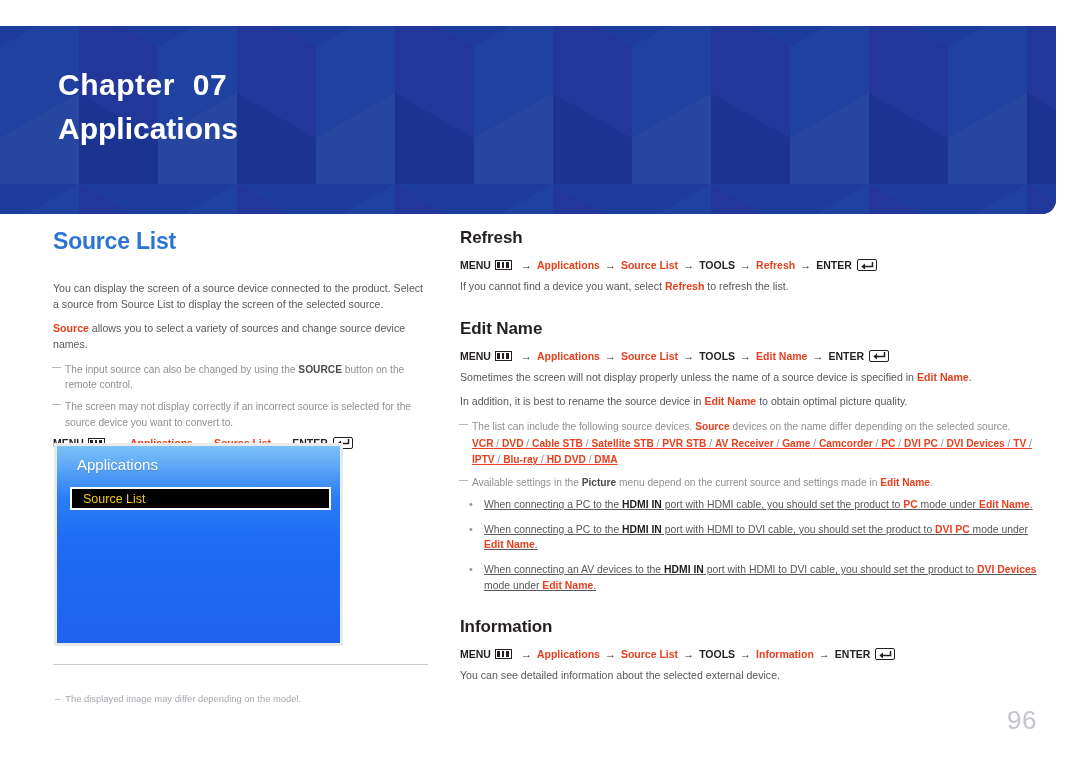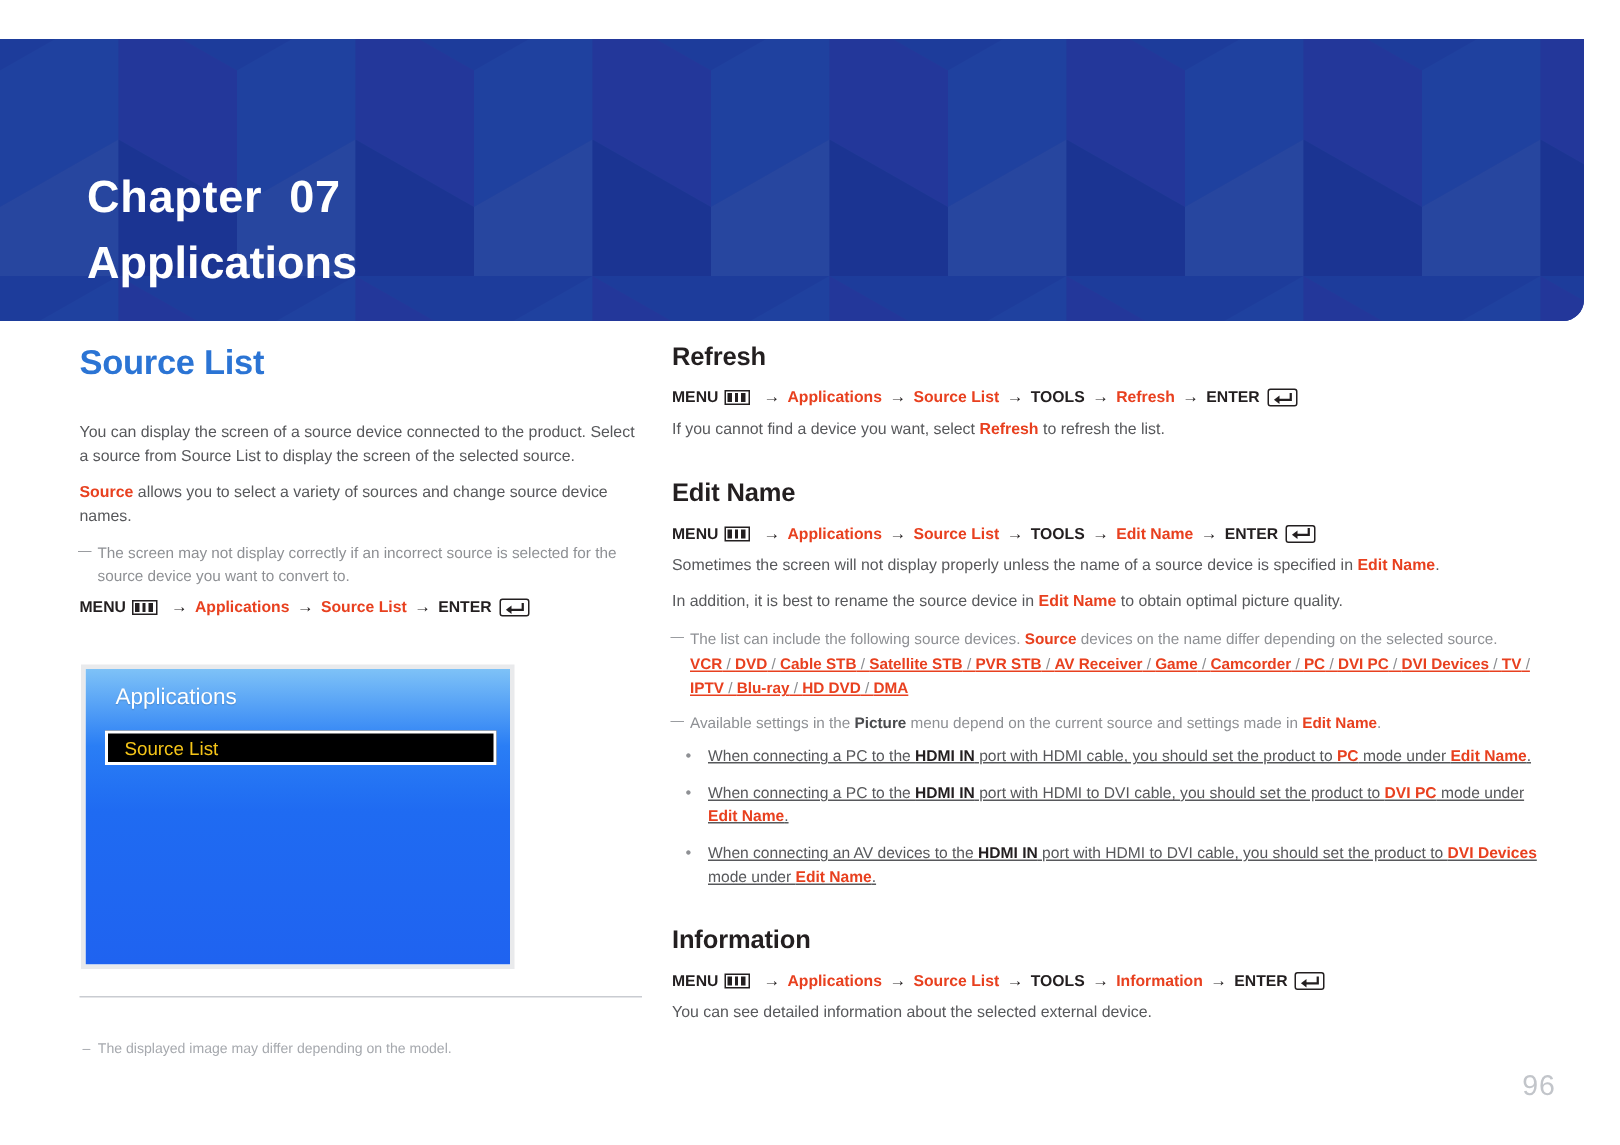--- a/index.html
+++ b/index.html
@@ -27,21 +27,20 @@
     overflow: hidden;
   }
   .banner-pattern {
     position: absolute; inset: 0;
     opacity: 1;
   }
   .banner-title-wrap {
     position: absolute;
     left: 58px; top: 40px;
     z-index: 3;
-    margin-top: 47px;
   }
   .chapter-line {
     color: #ffffff;
     font-size: 30px;
     font-weight: bold;
     letter-spacing: 0.5px;
     line-height: 1.25;
     white-space: nowrap;
   }
   .chapter-line .num { margin-left: 18px; }
@@ -55,21 +54,21 @@
   }
 
   
   .col-left {
     position: absolute;
     left: 53px; top: 228px;
     width: 375px;
   }
   .col-right {
     position: absolute;
-    left: 448px; top: 228px;
+    left: 460px; top: 228px;
     width: 578px;
   }
 
   
   h1.section-title {
     margin: 0 0 26px 0;
     font-size: 23px;
     font-weight: bold;
     color: #2b74d4;
     letter-spacing: -0.2px;
@@ -228,21 +227,21 @@
     font-size: 9.4px;
     color: #a6a9ae;
     line-height: 1.4;
   }
   .footnote .dash { color: #a6a9ae; margin-right: 5px; }
 
   
   .page-number {
     position: absolute;
     right: 43px; bottom: 27px;
-    font-size: 19px;
+    font-size: 26px;
     color: #c2c5ca;
     letter-spacing: 0.5px;
   }
 </style>
 </head>
 <body>
 
 <div class="page">
 
   <div class="banner">
@@ -272,20 +271,23 @@
   <div class="col-left">
 
     <h1 class="section-title">Source List</h1>
 
     <p class="body">You can display the screen of a source device connected to the product. Select a source from Source List to display the screen of the selected source.</p>
 
     <p class="body">
       <span class="red">Source</span><span> allows you to select a variety of sources and change source device names.</span>
     </p>
 
+    <div class="note">
+      <span>The input source can also be changed by using the </span><span class="blk">SOURCE</span><span> button on the remote control.</span>
+    </div>
 
     <div class="note">
       <span>The screen may not display correctly if an incorrect source is selected for the source device you want to convert to.</span>
     </div>
 
     <div class="menupath">
       <span class="lbl">MENU</span>
       <span class="icon-menu">
           <i></i>
           <i></i>

